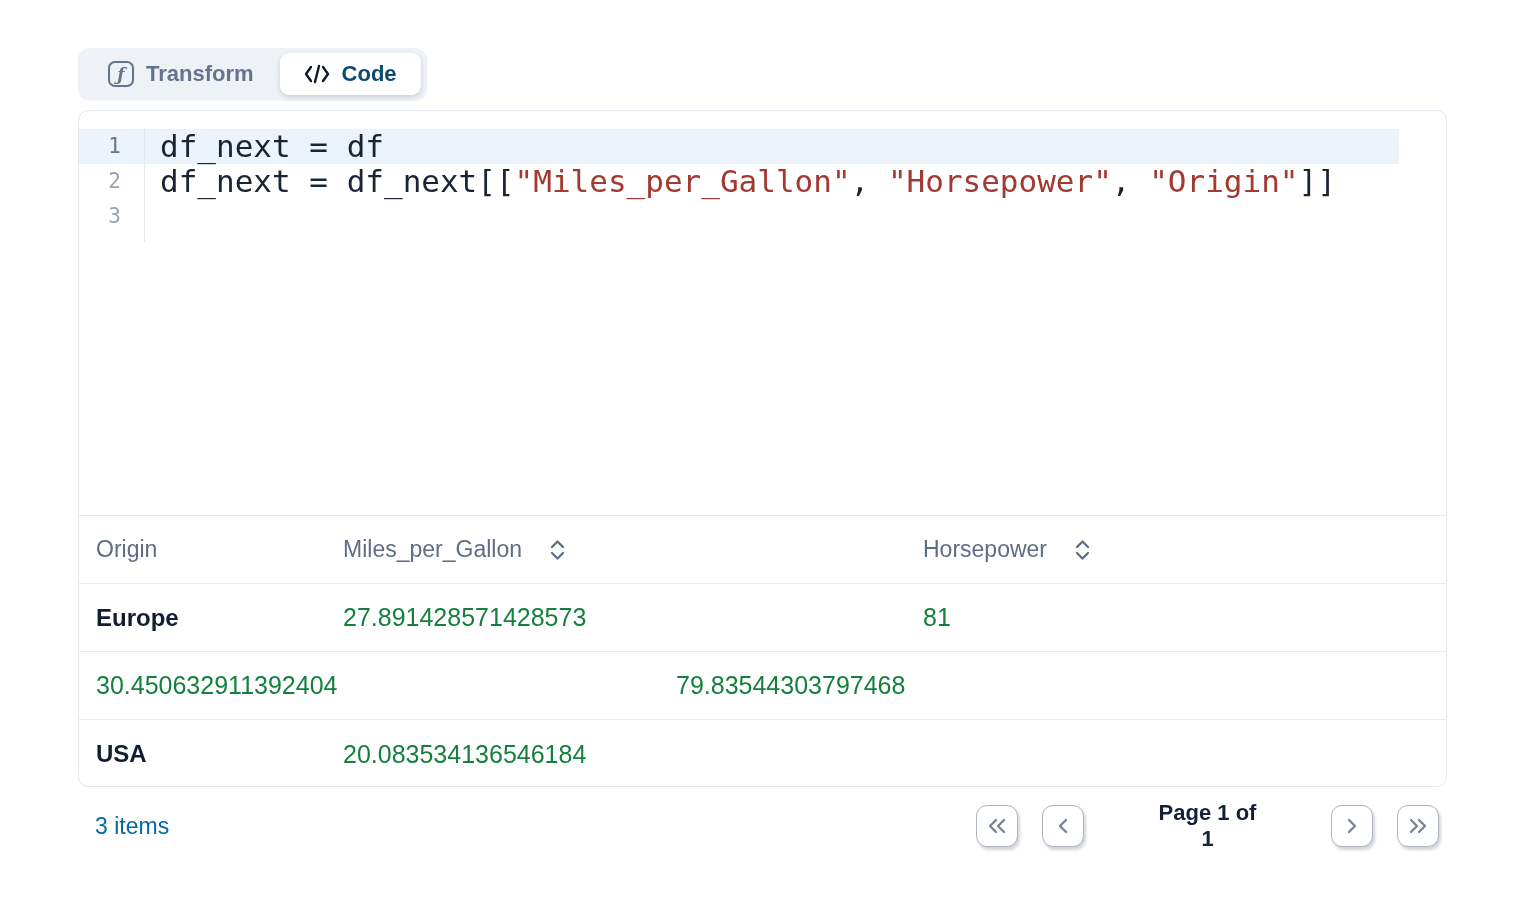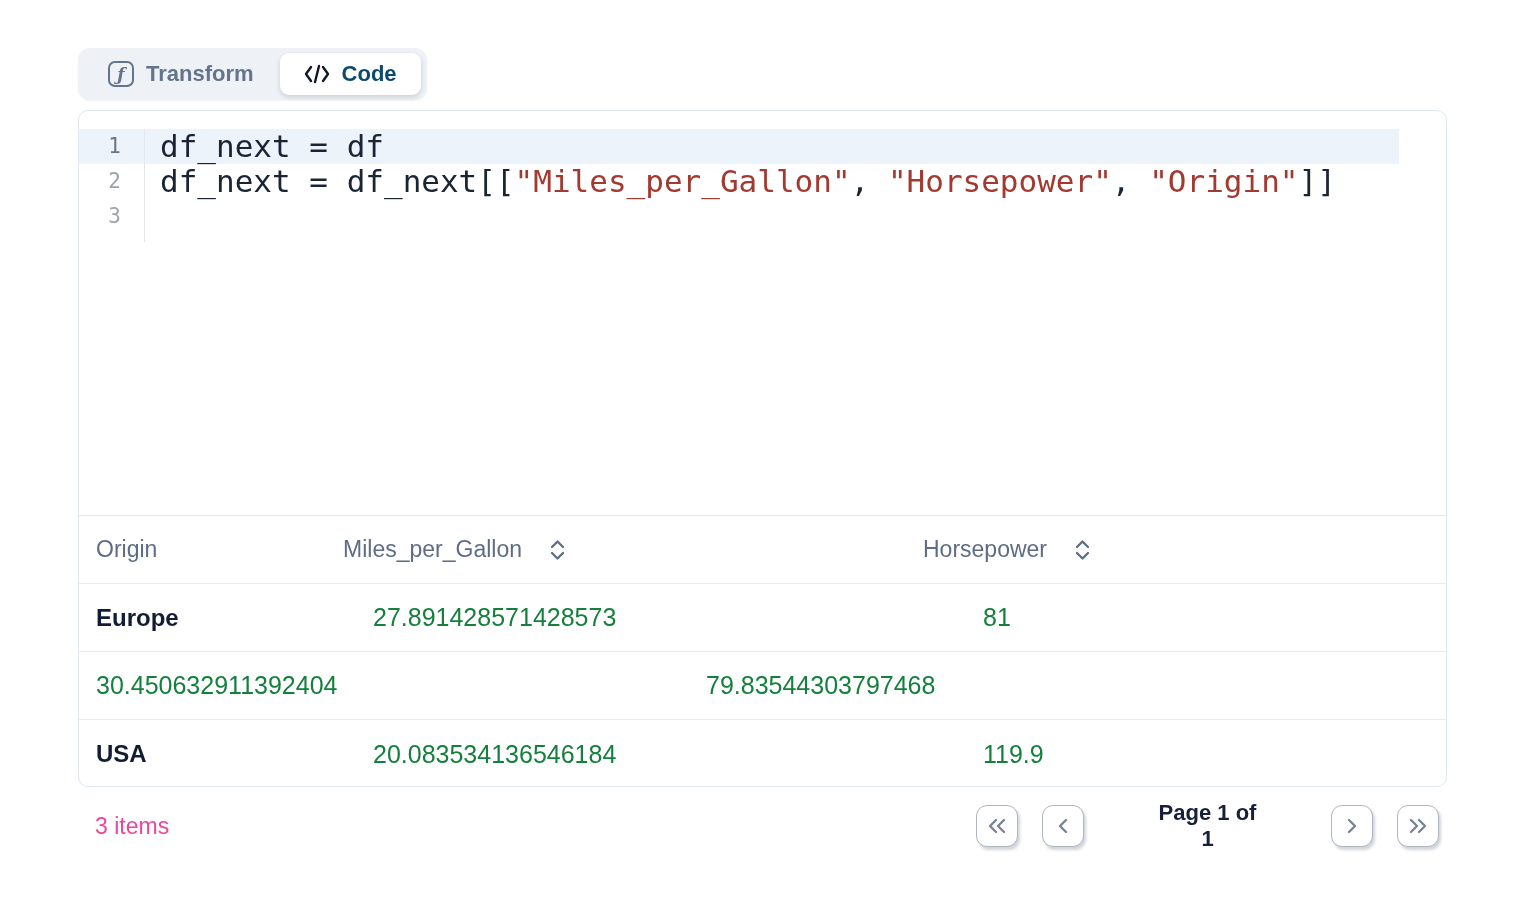--- a/index.html
+++ b/index.html
@@ -50,36 +50,36 @@
   }
   .code-row.active .gutter { color:#6a7584; }
   .code-text { padding-left:15px; font-size:31px; color:#1b2433; }
   .tok-str { color:#a33a32; }
 
   
   .dtable { width:100%; }
   .trow { display:flex; align-items:center; border-bottom:1.5px solid #e7ecf2; }
   .trow:last-child { border-bottom:none; }
   .thead { height:68px; }
-  .tbody-row { height:68px;gap:30px; }
+  .tbody-row { height:68px; }
   .cell { padding-left:17px; display:flex; align-items:center; gap:26px; }
   .col-origin { width:247px; }
   .col-mpg { width:580px; }
   .col-hp { flex:1; }
   .th { font-size:23px; color:#5f6c85; font-weight:500; }
   .td-origin { font-size:24px; font-weight:700; color:#121d33; }
   .td-num { font-size:25px; color:#15803d; }
   .sort-btn { display:flex; align-items:center; cursor:pointer; }
 
   
   .footer {
     position:absolute; left:78px; top:804px; width:1369px; height:44px;
     display:flex; align-items:center;
   }
-  .items-count { font-size:23px; color:#ec4899; padding-left:17px; }
+  .items-count { font-size:23px; color:#0369a1; padding-left:17px; }
   .pager { position:absolute; right:8px; display:flex; align-items:center;gap:8px; }
   .pg-btn {
     width:42px; height:42px; border-radius:11px; background:#fff;
     border:1.5px solid #aeb6c2; display:flex; align-items:center; justify-content:center;
     box-shadow:2px 3px 3px rgba(140,150,165,0.40); cursor:pointer;
   }
   .pg-btn + .pg-btn { margin-left:16px; }
   .page-label { font-size:22px; font-weight:600; color:#16203a; margin:0 58px; width:115px; text-align:center; }
   svg { display:block; }
 </style>
@@ -176,23 +176,20 @@
         </div>
     </div>
 
     <div class="trow tbody-row">
       <div class="cell col-origin">
           <span class="td-origin">USA</span>
         </div>
       <div class="cell col-mpg">
           <span class="td-num">20.083534136546184</span>
         </div>
-      <div class="cell col-hp">
-          <span class="td-num">119.9</span>
-        </div>
     </div>
 
   </div>
 </div>
 
 <div class="footer">
   <span class="items-count">3 items</span>
 
   <div class="pager">
     <div class="pg-btn">

